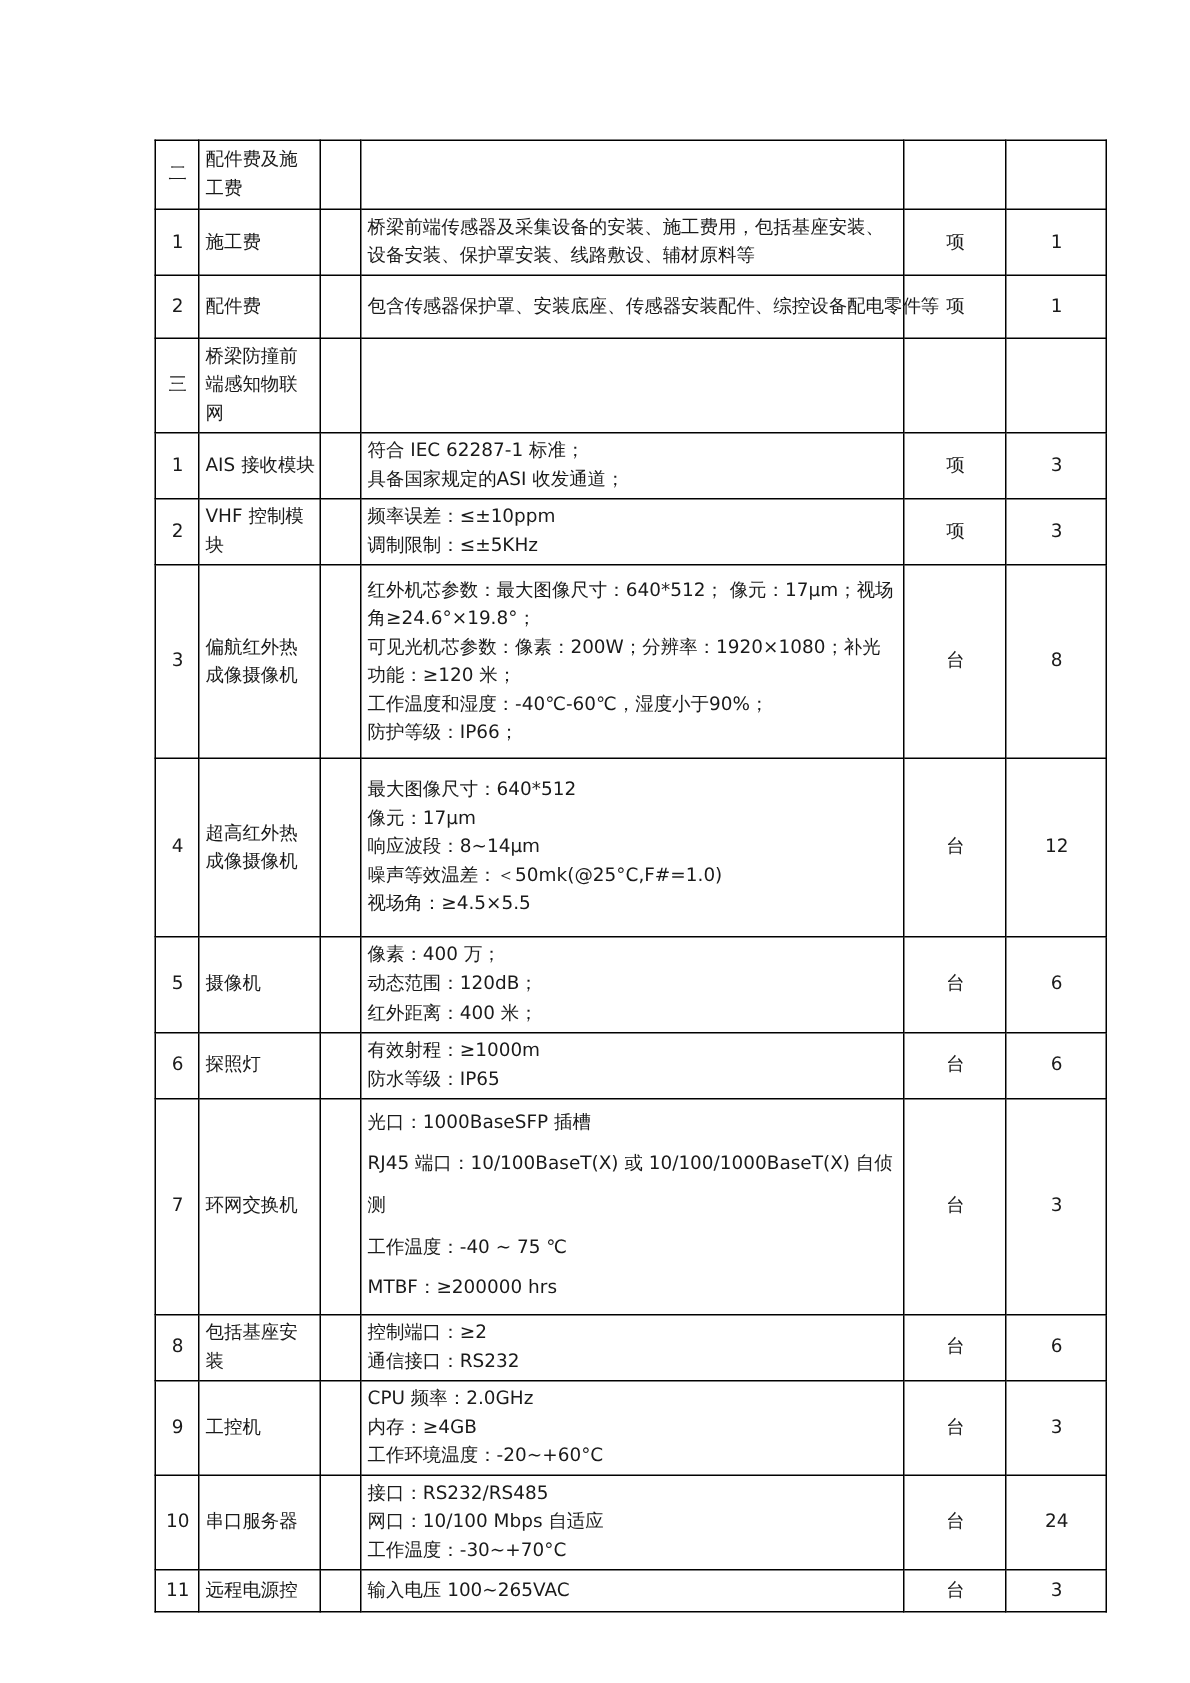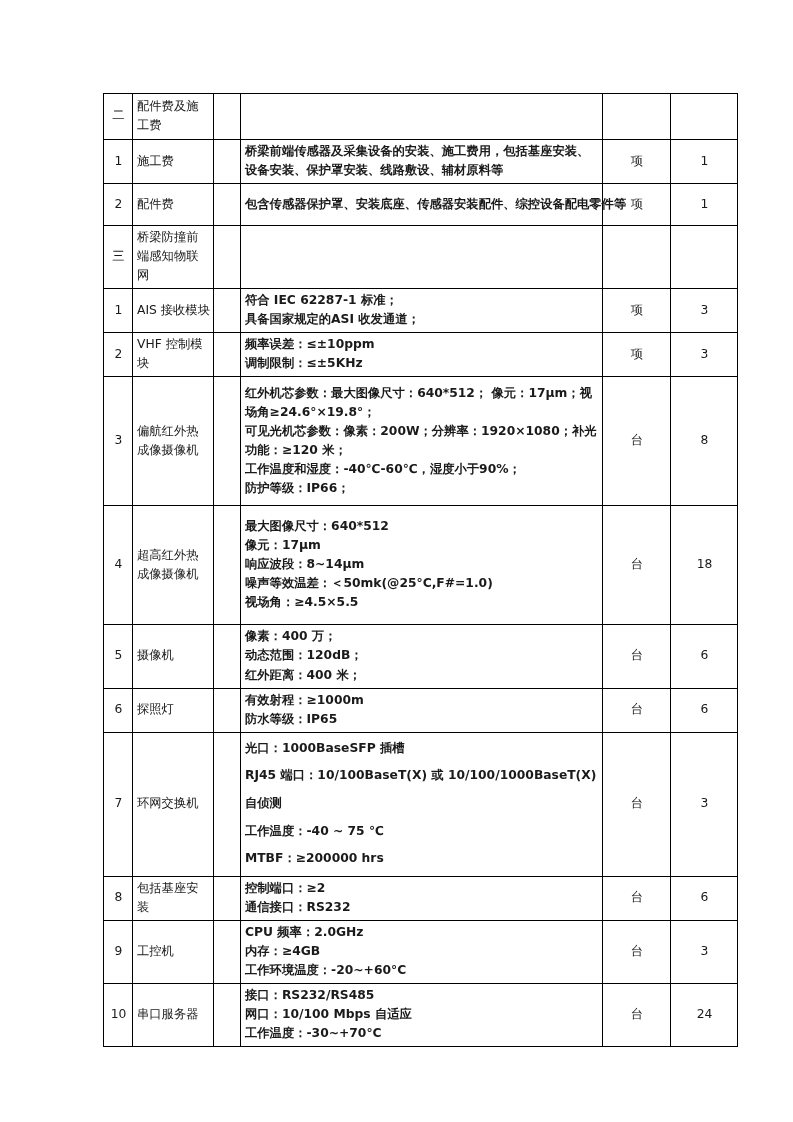--- a/index.html
+++ b/index.html
@@ -71,21 +71,20 @@
   }
   td.unit {
     text-align: center;
   }
   td.qty {
     text-align: center;
   }
   .desc-line {
     display: block;
     white-space: nowrap;
-    font-weight: bold;
   }
   .desc-line.wrap {
     white-space: normal;
   }
   
   td.desc.loose {
     line-height: 2.25;
   }
   td.desc.loose .desc-line { }
 
@@ -182,21 +181,21 @@
             <td class="name cjk">超高红外热成像摄像机</td>
             <td class="blank"></td>
             <td class="desc cjk">
               <span class="desc-line">最大图像尺寸：640*512</span>
               <span class="desc-line">像元：17μm</span>
               <span class="desc-line">响应波段：8~14μm</span>
               <span class="desc-line">噪声等效温差：＜50mk(@25°C,F#=1.0)</span>
               <span class="desc-line">视场角：≥4.5×5.5</span>
             </td>
             <td class="unit cjk">台</td>
-            <td class="qty cjk">18</td>
+            <td class="qty cjk">12</td>
           </tr>
           <tr style="height: 60px;">
             <td class="no cjk">5</td>
             <td class="name cjk">摄像机</td>
             <td class="blank"></td>
             <td class="desc cjk">
               <span class="desc-line">像素：400 万；</span>
               <span class="desc-line">动态范围：120dB；</span>
               <span class="desc-line">红外距离：400 米；</span>
             </td>
@@ -255,16 +254,26 @@
             <td class="name cjk">串口服务器</td>
             <td class="blank"></td>
             <td class="desc cjk">
               <span class="desc-line">接口：RS232/RS485</span>
               <span class="desc-line">网口：10/100 Mbps 自适应</span>
               <span class="desc-line">工作温度：-30~+70°C</span>
             </td>
             <td class="unit cjk">台</td>
             <td class="qty cjk">24</td>
           </tr>
+          <tr style="height: 28px;">
+            <td class="no cjk">11</td>
+            <td class="name cjk">远程电源控</td>
+            <td class="blank"></td>
+            <td class="desc cjk">
+              <span class="desc-line">输入电压 100~265VAC</span>
+            </td>
+            <td class="unit cjk">台</td>
+            <td class="qty cjk">3</td>
+          </tr>
         </tbody>
     </table>
   </div>
 </div>
 
 </body></html>

